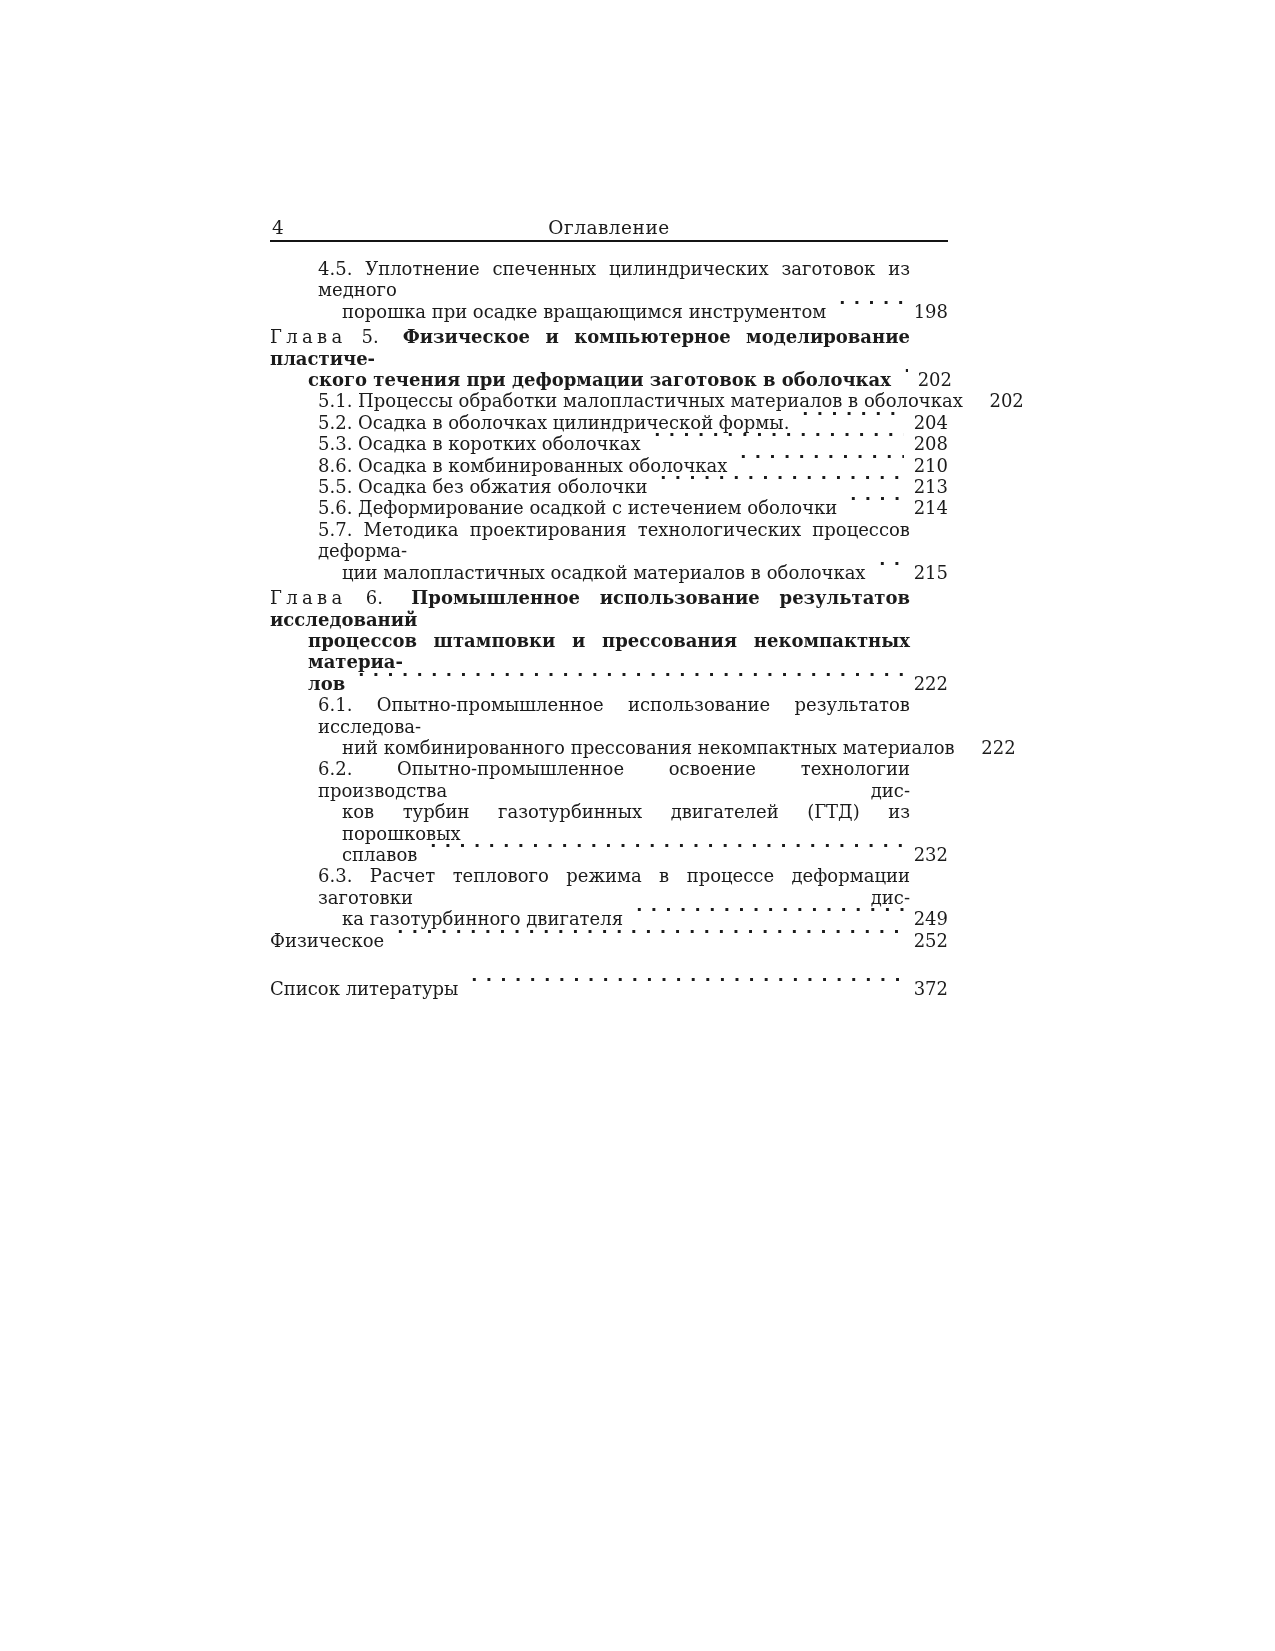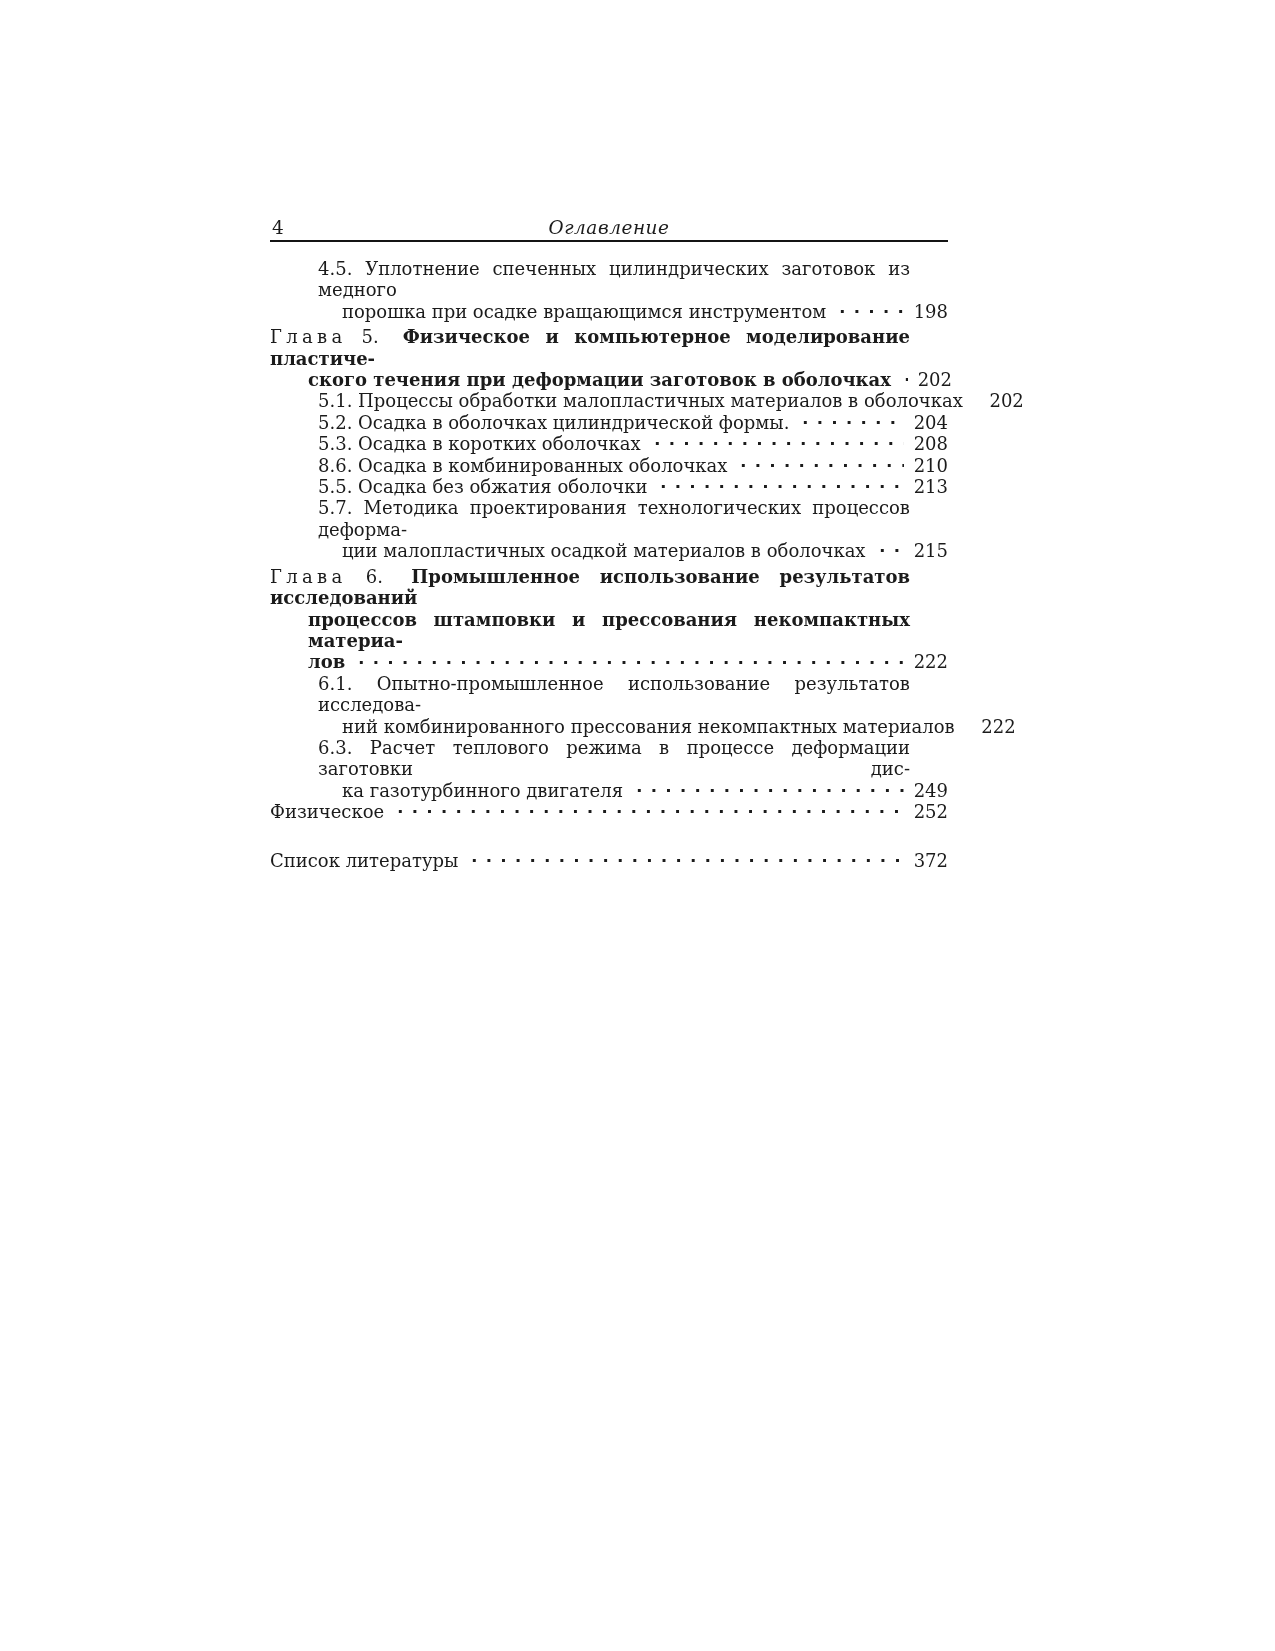--- a/index.html
+++ b/index.html
@@ -22,41 +22,40 @@
     border-bottom: 2px solid #141414;
   }
   .pageno {
     position: absolute; left: 2px; bottom: 2px;
     font-size: 18.5px;
   }
   .head-title {
     position: absolute; left: 50%; bottom: 2px;
     transform: translateX(-50%);
     font-size: 18.5px;
-    font-style: italic;
     letter-spacing: 0.5px;
   }
   .toc {
     margin-top: 16px;
     font-size: 18px;
     line-height: 21.4px;
   }
   .entry.chapter { margin-top: 4px; }
   .entry.gap-before { margin-top: 27px; }
 
   .jst {
     text-align: justify;
     text-align-last: justify;
     margin-right: 38px;
   }
   .ind-num  { padding-left: 48px; }
   .ind-cont { padding-left: 72px; }
   .ind-chap { padding-left: 38px; }
 
-  .last { display: flex; align-items: center; }
+  .last { display: flex; align-items: flex-start; }
   .txt { white-space: nowrap; }
   .bold { font-weight: bold; }
 
   .chap-label { margin-right: 9px; white-space: nowrap; }
   .spaced { letter-spacing: 0.24em; }
 
   .leader {
     flex: 1 1 auto;
     min-width: 10px;
     height: 3px;
@@ -136,20 +135,27 @@
     </div>
 
     <div class="entry">
       <div class="ln last ind-num">
         <span class="txt">5.5. Осадка без обжатия оболочки</span>
         <span class="leader"></span>
         <span class="pg">213</span>
       </div>
     </div>
 
+    <div class="entry">
+      <div class="ln last ind-num">
+        <span class="txt">5.6. Деформирование осадкой с истечением оболочки</span>
+        <span class="leader"></span>
+        <span class="pg">214</span>
+      </div>
+    </div>
 
     <div class="entry">
       <div class="ln jst ind-num">5.7. Методика проектирования технологических процессов деформа-</div>
       <div class="ln last ind-cont">
         <span class="txt">ции малопластичных осадкой материалов в оболочках</span>
         <span class="leader"></span>
         <span class="pg">215</span>
       </div>
     </div>
 
@@ -168,20 +174,29 @@
 
     <div class="entry">
       <div class="ln jst ind-num">6.1. Опытно-промышленное использование результатов исследова-</div>
       <div class="ln last ind-cont">
         <span class="txt">ний комбинированного прессования некомпактных материалов</span>
         <span class="leader blank"></span>
         <span class="pg">222</span>
       </div>
     </div>
 
+    <div class="entry">
+      <div class="ln jst ind-num">6.2. Опытно-промышленное освоение технологии производства дис-</div>
+      <div class="ln jst ind-cont">ков турбин газотурбинных двигателей (ГТД) из порошковых</div>
+      <div class="ln last ind-cont">
+        <span class="txt">сплавов</span>
+        <span class="leader"></span>
+        <span class="pg">232</span>
+      </div>
+    </div>
 
     <div class="entry">
       <div class="ln jst ind-num">6.3. Расчет теплового режима в процессе деформации заготовки дис-</div>
       <div class="ln last ind-cont">
         <span class="txt">ка газотурбинного двигателя</span>
         <span class="leader"></span>
         <span class="pg">249</span>
       </div>
     </div>
 

